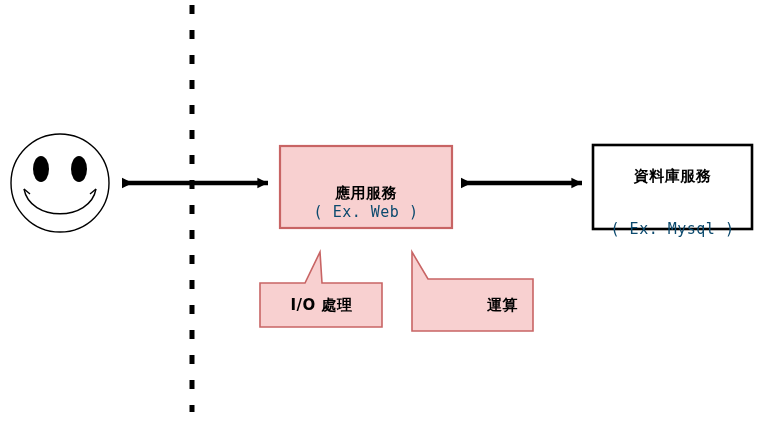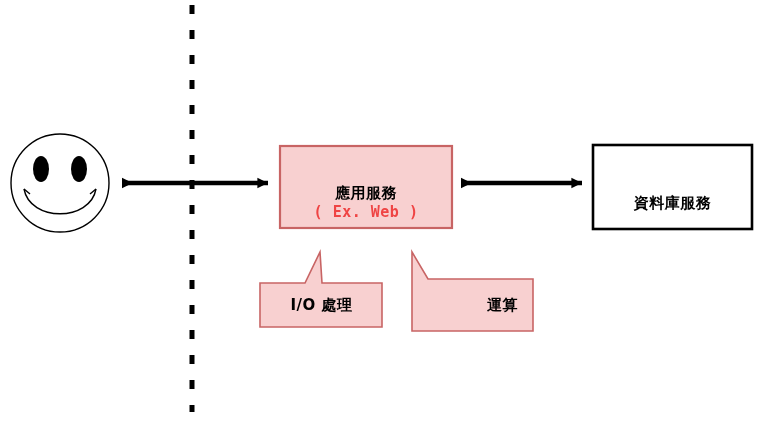--- a/index.html
+++ b/index.html
@@ -40,22 +40,22 @@
     font-weight: 700;
     color: #000000;
     line-height: 1.25;
     white-space: nowrap;
     letter-spacing: 0.5px;
     margin-top: 32px;
   }
   .label-line-mono {
     font-family: "DejaVu Sans Mono", "Liberation Mono", monospace;
     font-size: 15px;
-    font-weight: 700;
-    color: #ef4444;
+    font-weight: 400;
+    color: #0c4a6e;
     line-height: 1.3;
     white-space: nowrap;
     letter-spacing: 0.5px;
   }
   .callout-label {
     position: absolute;
     display: flex;
     align-items: center;
     justify-content: center;
     text-align: right;
@@ -116,20 +116,21 @@
     <path d="M412,279 L412,252 L428,279 L533,279 L533,331 L412,331 Z" fill="#f8d0d0" stroke="#c86464" stroke-width="1.6" stroke-linejoin="miter"></path>
   </svg>
 
   <div class="box-label" id="app-service-label">
     <div class="label-line-cjk">應用服務</div>
     <div class="label-line-mono">( Ex. Web )</div>
   </div>
 
   <div class="box-label" id="db-service-label">
     <div class="label-line-cjk">資料庫服務</div>
+    <div class="label-line-mono">( Ex. Mysql )</div>
   </div>
 
   <div class="callout-label" id="io-callout-label">
     <span>I/O 處理</span>
   </div>
 
   <div class="callout-label" id="calc-callout-label">
     <span>運算</span>
   </div>
 

